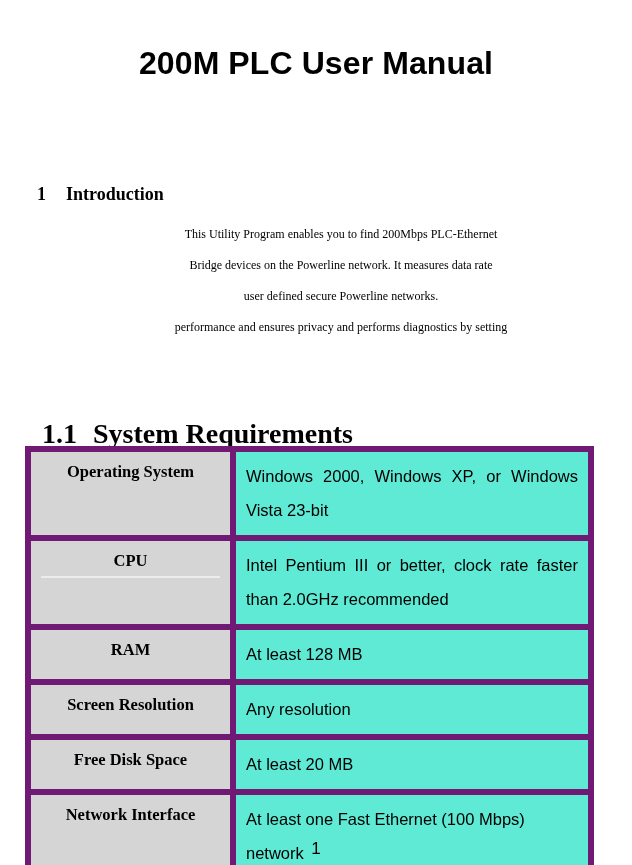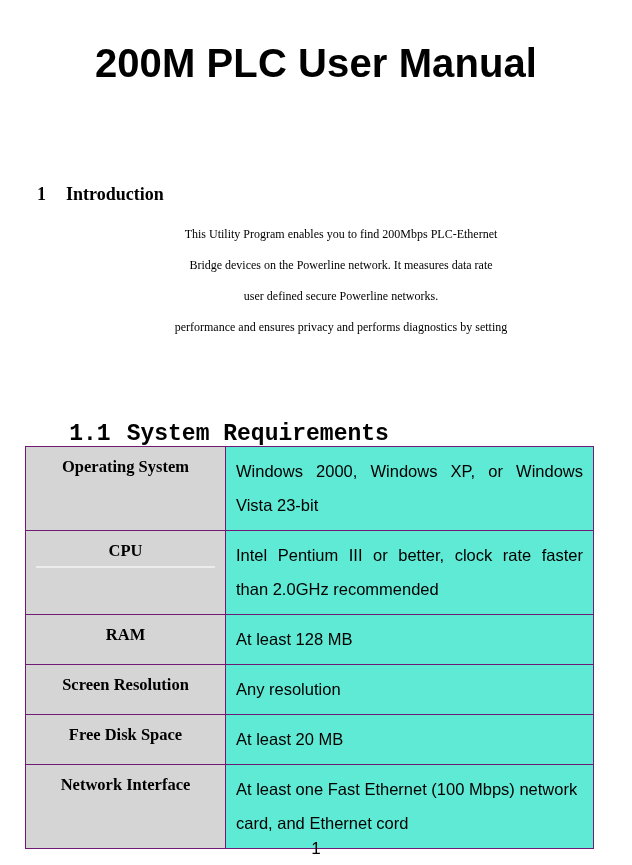--- a/index.html
+++ b/index.html
@@ -20,21 +20,21 @@
 
   
   .doc-title {
     position: absolute;
     top: 41px;
     left: 0;
     width: 632px;
     text-align: center;
     font-family: "Liberation Sans", "DejaVu Sans", sans-serif;
     font-weight: bold;
-    font-size: 40px;
+    font-size: 32px;
     line-height: 44px;
     letter-spacing: 0.1px;
     color: #000000;
   }
 
   
   .h1 {
     position: absolute;
     top: 143px;
     left: 19px;
@@ -56,40 +56,40 @@
     line-height: 31px;
     text-align: center;
   }
   .body-para .ln { display: block; white-space: nowrap; }
 
   
   .h2 {
     position: absolute;
     top: 389px;
     left: 14px;
-    font-family: Liberation Mono, monospace;
-    font-weight: bold;
-    font-size: 23px;
+    font-family: Liberation Serif, serif;
+    font-weight: bold;
+    font-size: 28px;
     line-height: 30px;
     white-space: pre;
   }
   .h2 .num { margin-right: 16px; }
 
   
   .req-table {
     position: absolute;
     top: 446px;
     left: 25px;
     width: 569px;
     border-collapse: collapse;
     table-layout: fixed;
     font-size: 16.5px;
   }
   .req-table td {
-    border: 1px solid #701a75;
+    border: 6px solid #701a75;
     vertical-align: top;
     padding: 0;
   }
   .req-table td.label {
     width: 191px;
     background: #d5d5d5;
     text-align: center;
     font-weight: bold;
     font-family: "Liberation Serif", "DejaVu Serif", serif;
     padding: 7px 4px 8px 4px;

